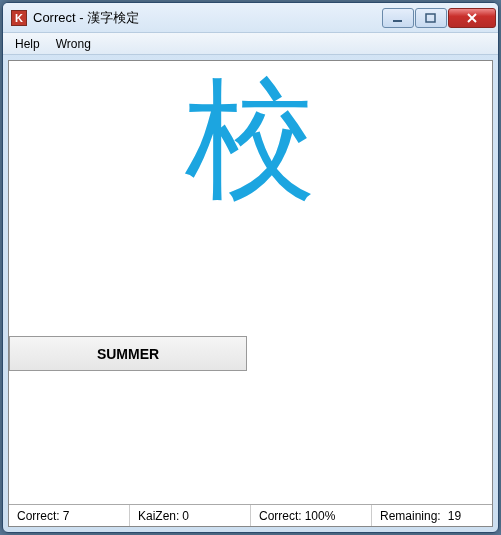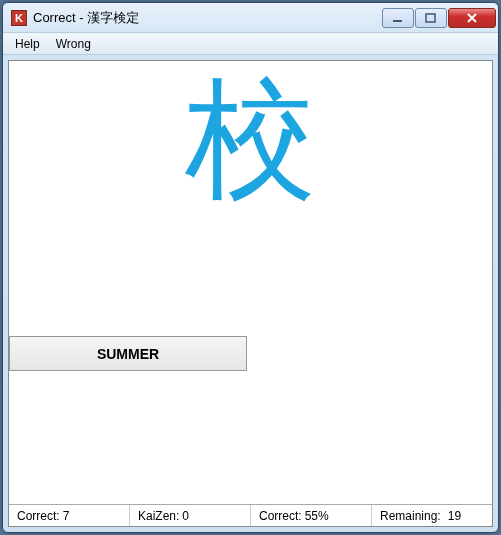--- a/index.html
+++ b/index.html
@@ -184,21 +184,21 @@
       <div class="status-cell">
         <span>Correct:</span>
         <span>7</span>
       </div>
       <div class="status-cell">
         <span>KaiZen:</span>
         <span>0</span>
       </div>
       <div class="status-cell">
         <span>Correct:</span>
-        <span>55%</span>
+        <span>100%</span>
       </div>
       <div class="status-cell">
         <span>Remaining:</span>
         <span>19</span>
       </div>
     </div>
   </div>
 
 </div>
 

